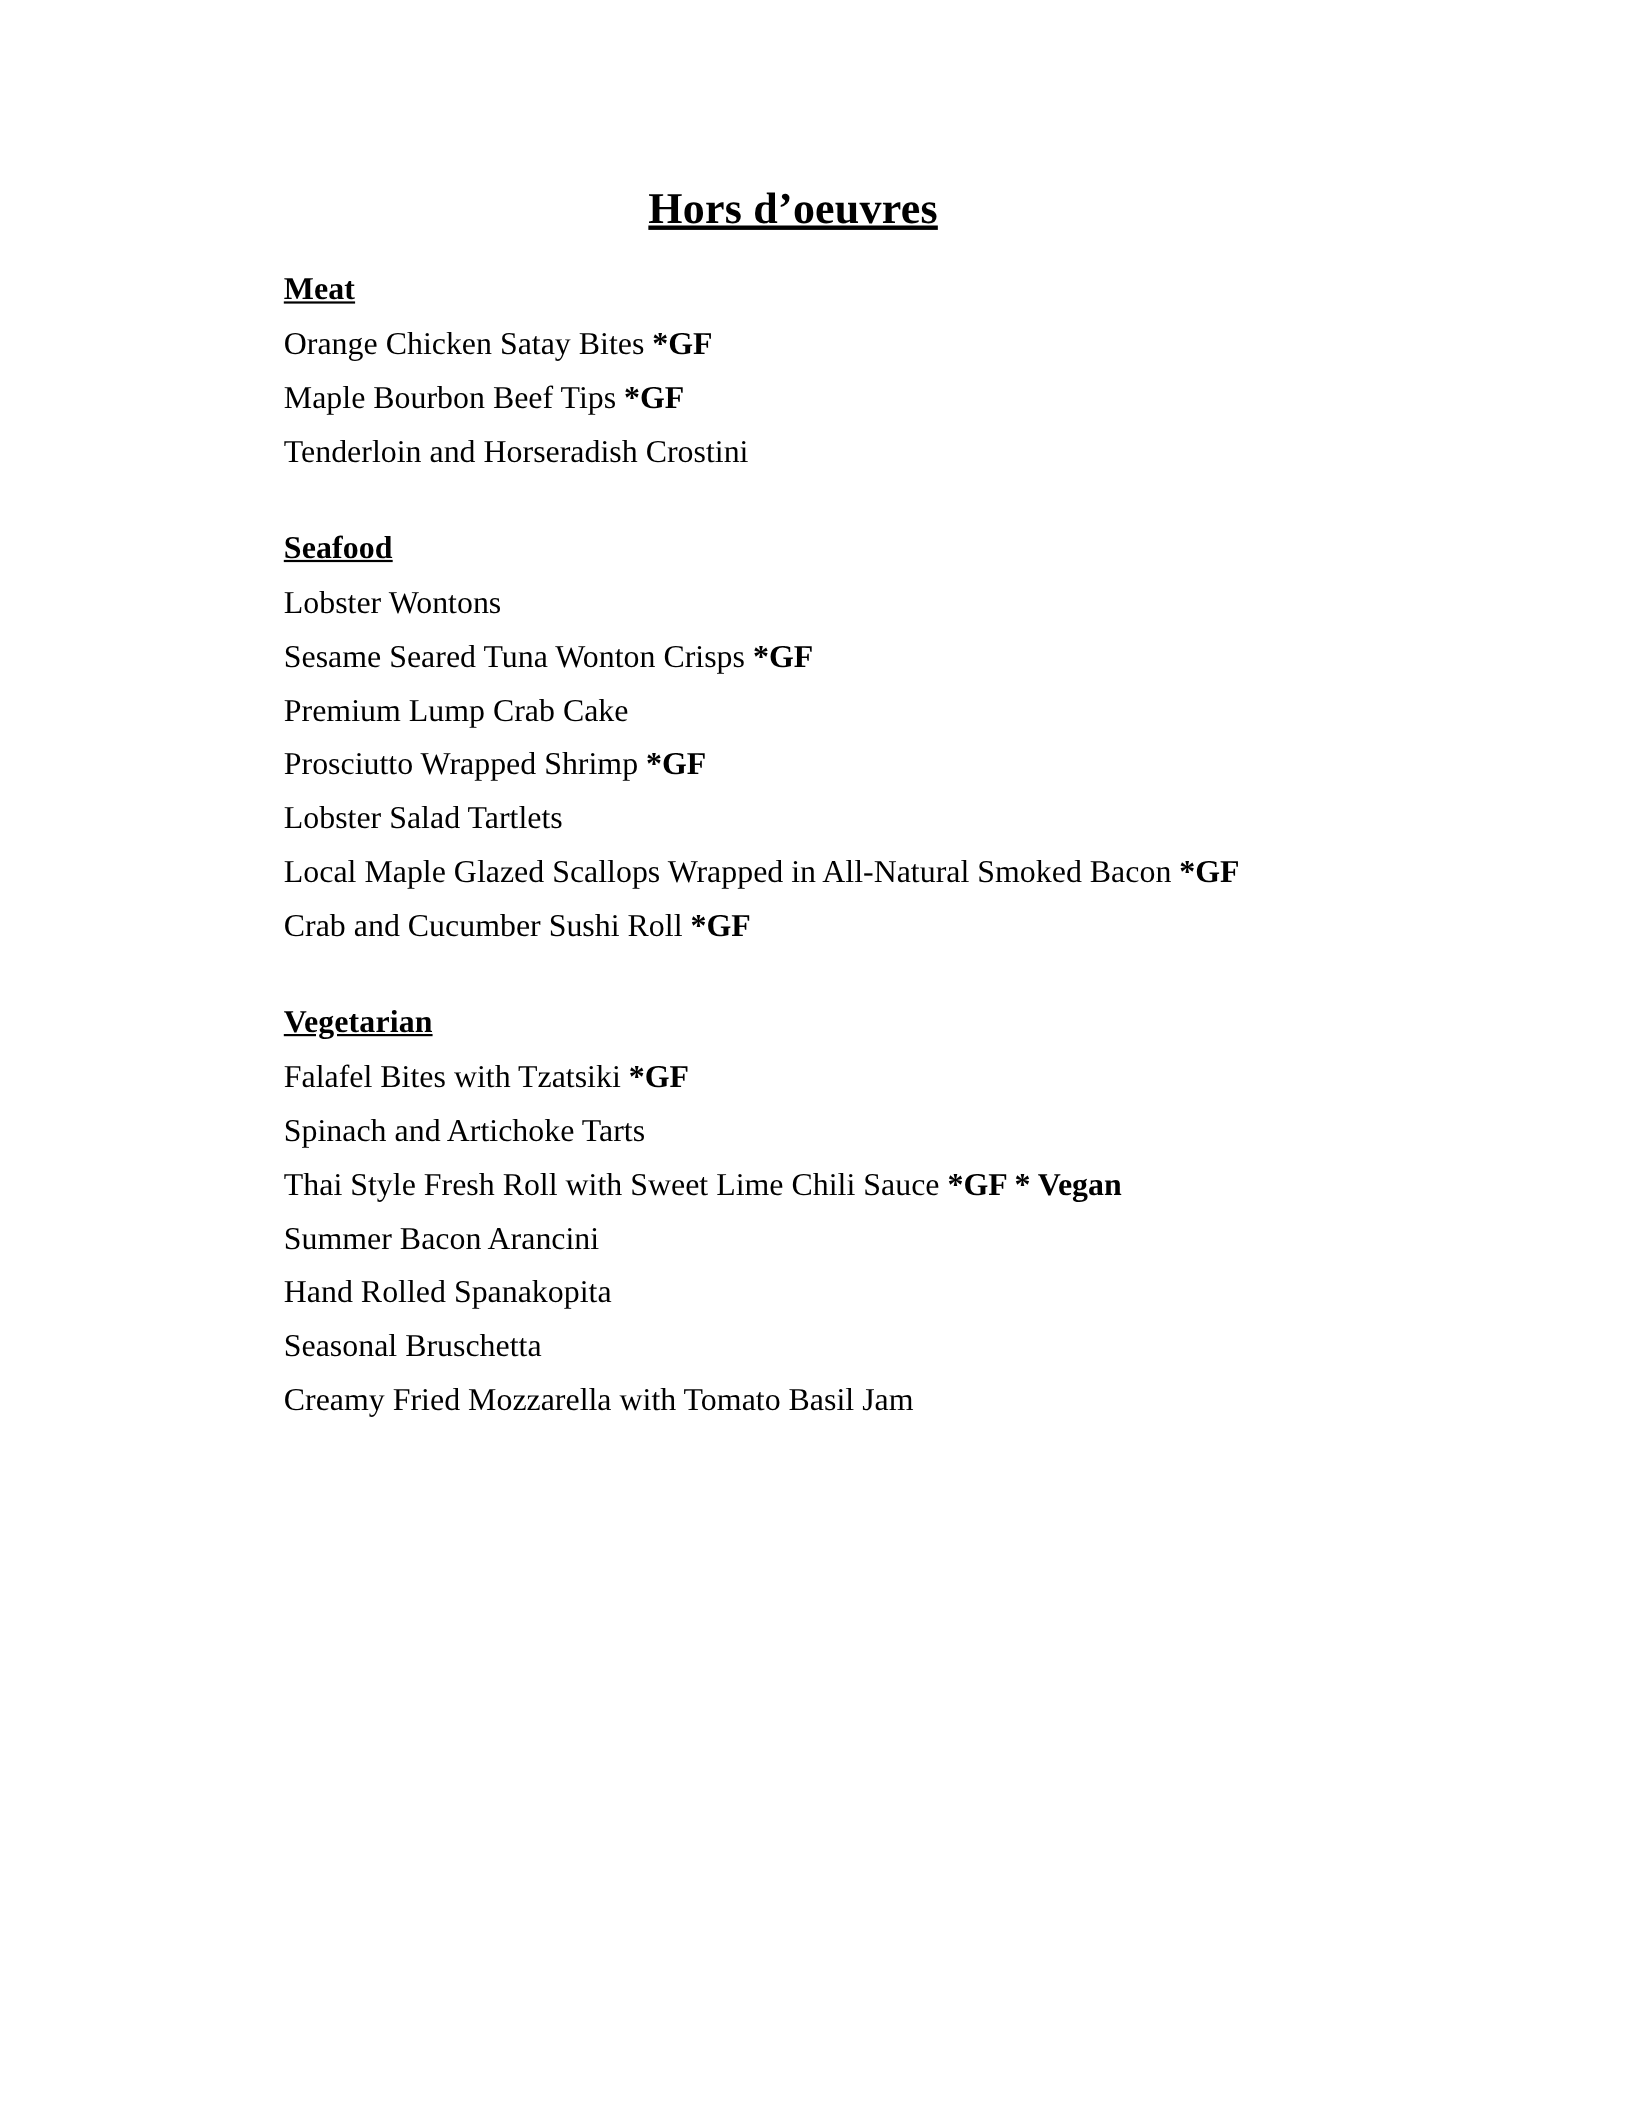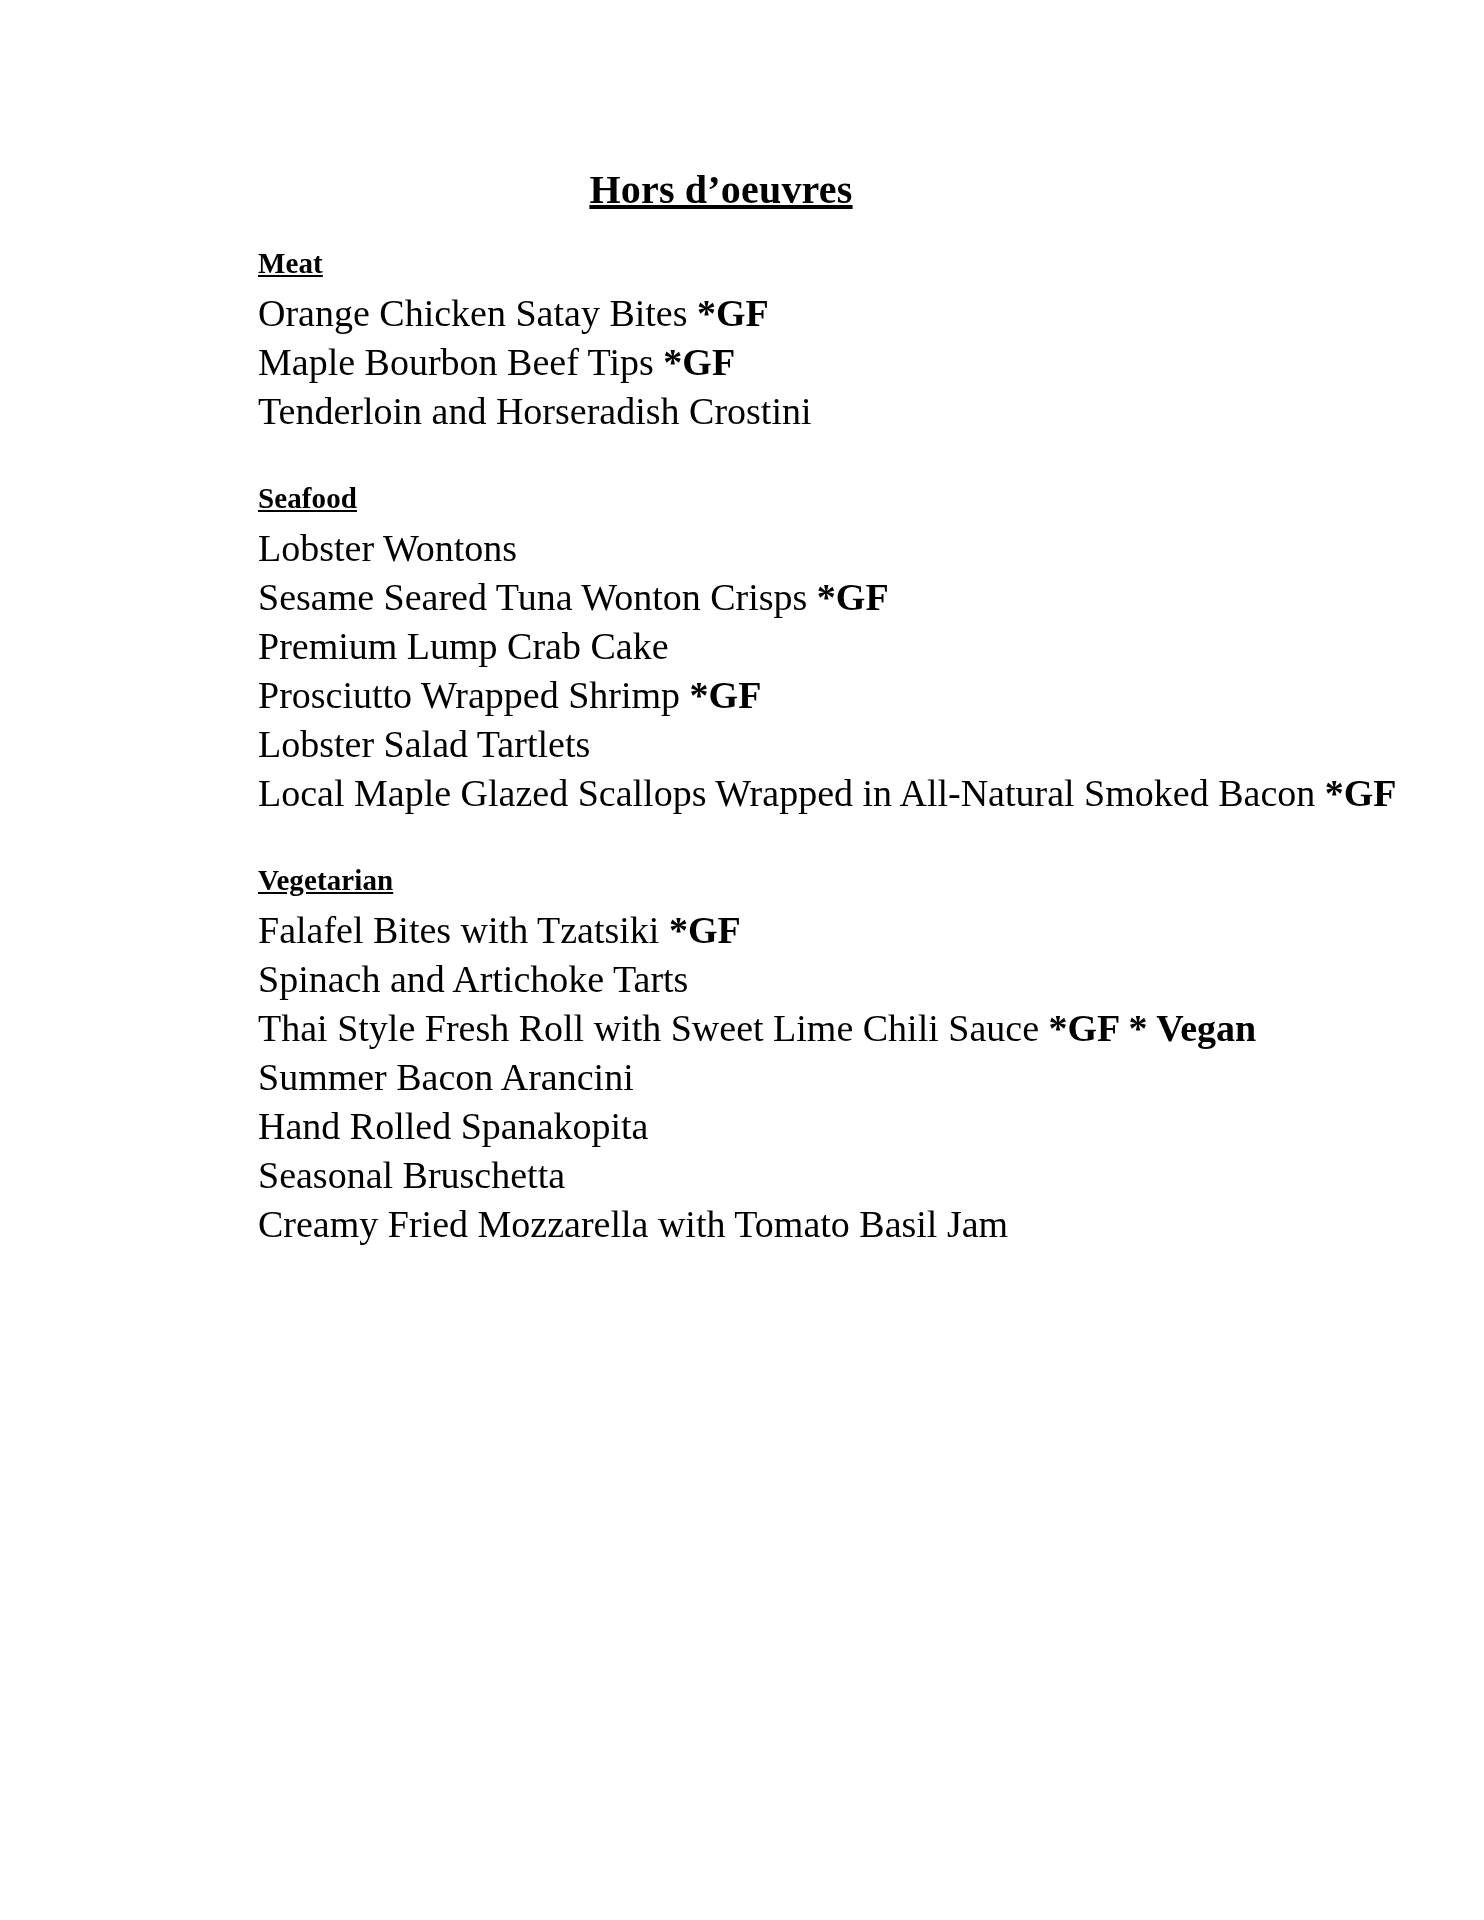--- a/index.html
+++ b/index.html
@@ -37,21 +37,21 @@
     margin-bottom: 0;
   }
   .section-heading {
     font-size: 29px;
     font-weight: bold;
     text-decoration: underline;
     margin: 13px 0 9px 0;
     letter-spacing: 0.1px;
   }
   .menu-item {
-    font-size: 38px;
+    font-size: 29px;
     line-height: 49px;
     white-space: nowrap;
   }
   .tag {
     font-weight: bold;
   }
 </style>
 </head>
 <body>
 
@@ -67,20 +67,21 @@
   </div>
 
   <div class="section">
     <div class="section-heading">Seafood</div>
     <div class="menu-item"><span>Lobster Wontons</span><span class="tag"></span></div>
     <div class="menu-item"><span>Sesame Seared Tuna Wonton Crisps </span><span class="tag">*GF</span></div>
     <div class="menu-item"><span>Premium Lump Crab Cake</span><span class="tag"></span></div>
     <div class="menu-item"><span>Prosciutto Wrapped Shrimp </span><span class="tag">*GF</span></div>
     <div class="menu-item"><span>Lobster Salad Tartlets</span><span class="tag"></span></div>
     <div class="menu-item"><span>Local Maple Glazed Scallops Wrapped in All-Natural Smoked Bacon </span><span class="tag">*GF</span></div>
+    <div class="menu-item"><span>Crab and Cucumber Sushi Roll </span><span class="tag">*GF</span></div>
   </div>
 
   <div class="section">
     <div class="section-heading">Vegetarian</div>
     <div class="menu-item"><span>Falafel Bites with Tzatsiki </span><span class="tag">*GF</span></div>
     <div class="menu-item"><span>Spinach and Artichoke Tarts</span><span class="tag"></span></div>
     <div class="menu-item"><span>Thai Style Fresh Roll with Sweet Lime Chili Sauce </span><span class="tag">*GF * Vegan</span></div>
     <div class="menu-item"><span>Summer Bacon Arancini</span><span class="tag"></span></div>
     <div class="menu-item"><span>Hand Rolled Spanakopita</span><span class="tag"></span></div>
     <div class="menu-item"><span>Seasonal Bruschetta</span><span class="tag"></span></div>

